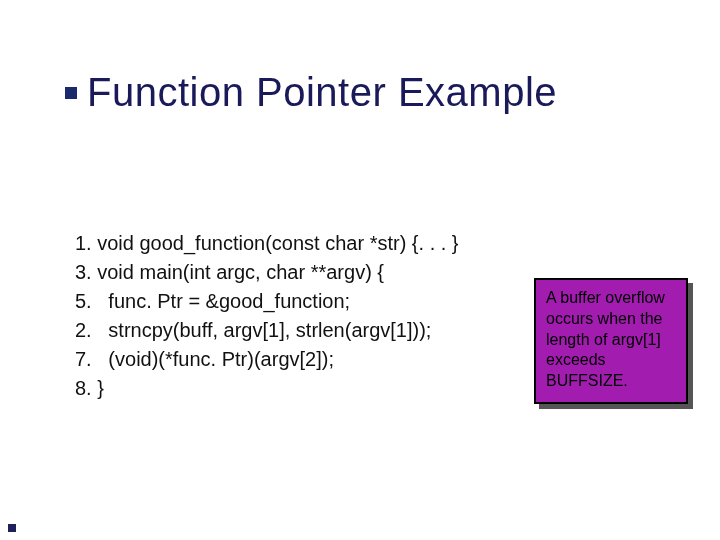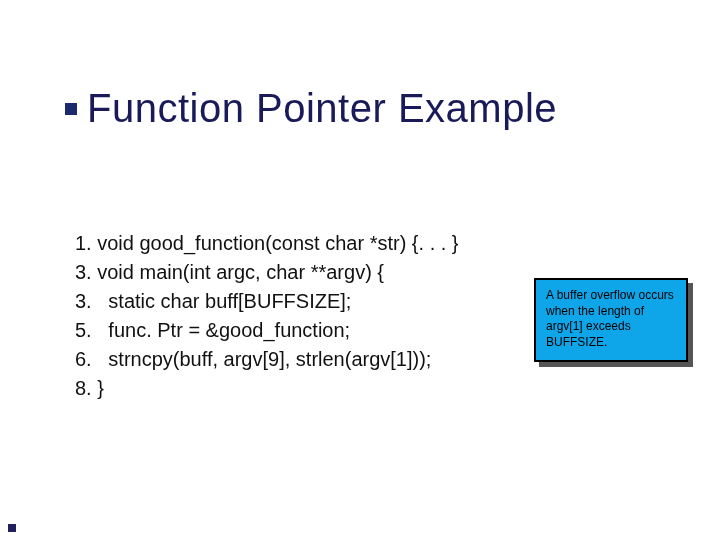--- a/index.html
+++ b/index.html
@@ -16,21 +16,20 @@
     width: 720px;
     height: 540px;
     background: #ffffff;
   }
   .title-row {
     position: absolute;
     left: 65px;
     top: 70px;
     display: flex;
     align-items: center;
-    margin-top: 16px;
   }
   .accent {
     width: 12px;
     height: 12px;
     background: #1a2a6c;
     margin-right: 10px;
     flex: none;
   }
   .title {
     font-size: 40px;
@@ -49,25 +48,25 @@
     font-size: 20px;
     color: #111;
     line-height: 1.45;
     white-space: pre;
   }
   .callout {
     position: absolute;
     right: 32px;
     top: 278px;
     width: 130px;
-    background: #0ea5e9;
+    background: #a21caf;
     border: 2px solid #000000;
     box-shadow: 5px 5px 0 #555;
     padding: 8px 10px 10px 10px;
-    font-size: 12px;
+    font-size: 16px;
     line-height: 1.3;
     font-family: Arial, Helvetica, sans-serif;
     color: #000;
   }
   .corner-dot {
     position: absolute;
     left: 8px;
     bottom: 8px;
     width: 8px;
     height: 8px;
@@ -80,23 +79,23 @@
 <div class="slide">
 
   <div class="title-row">
     <div class="accent"></div>
     <div class="title">Function Pointer Example</div>
   </div>
 
   <div class="code-block">
     <div class="code-line">1. void good_function(const char *str) {. . . }</div>
     <div class="code-line">3. void main(int argc, char **argv) {</div>
-    <div class="code-line">3.   static char buff[BUFFSIZE];</div>
     <div class="code-line">5.   func. Ptr = &amp;good_function;</div>
-    <div class="code-line">6.   strncpy(buff, argv[9], strlen(argv[1]));</div>
+    <div class="code-line">2.   strncpy(buff, argv[1], strlen(argv[1]));</div>
+    <div class="code-line">7.   (void)(*func. Ptr)(argv[2]);</div>
     <div class="code-line">8. }</div>
   </div>
 
   <div class="callout">
     <span>A buffer overflow occurs when the length of argv[1] exceeds BUFFSIZE.</span>
   </div>
 
   <div class="corner-dot"></div>
 
 </div>

